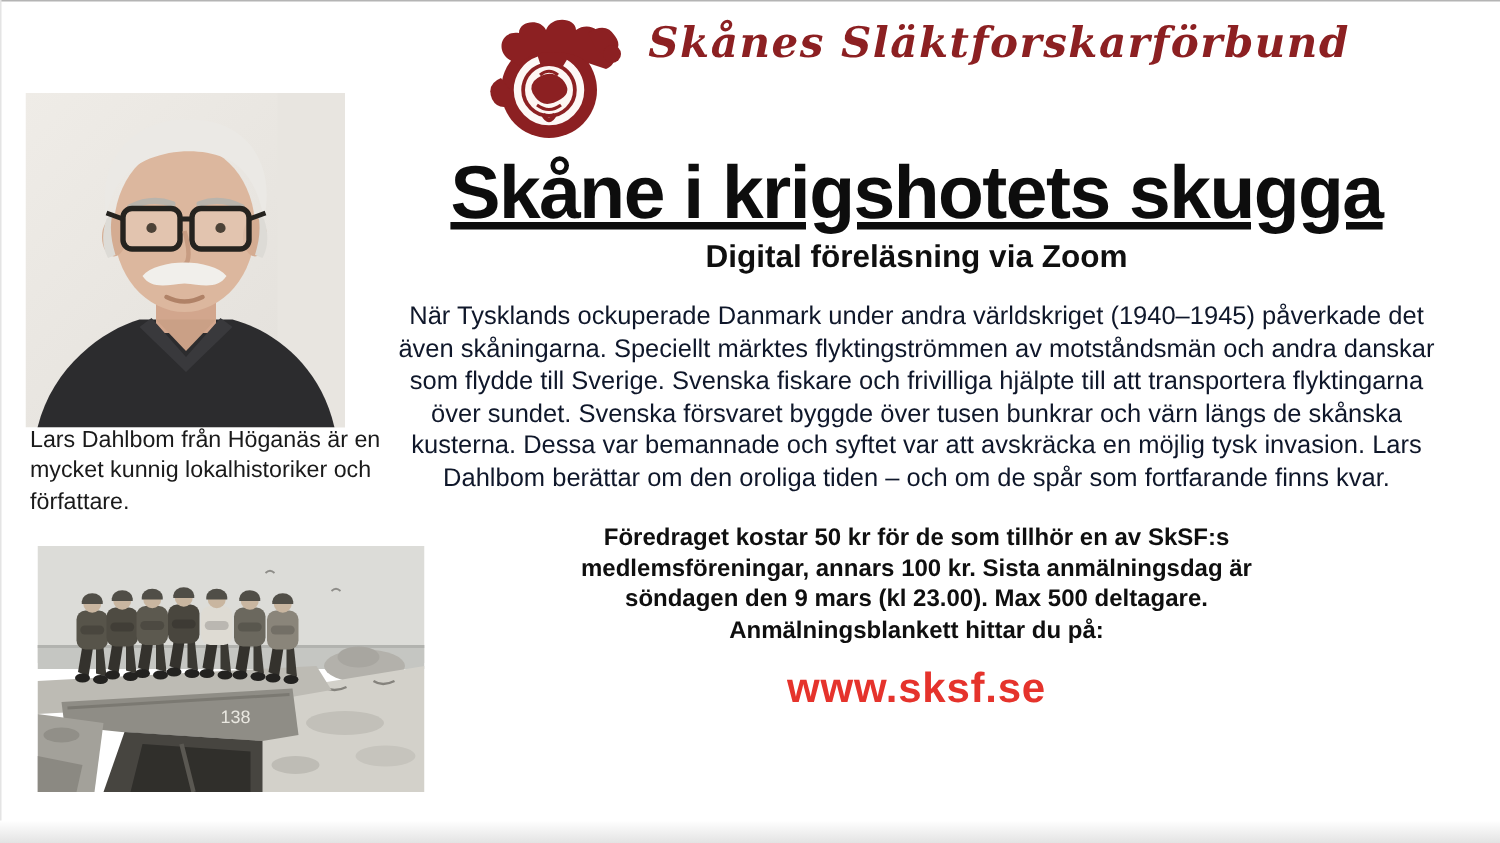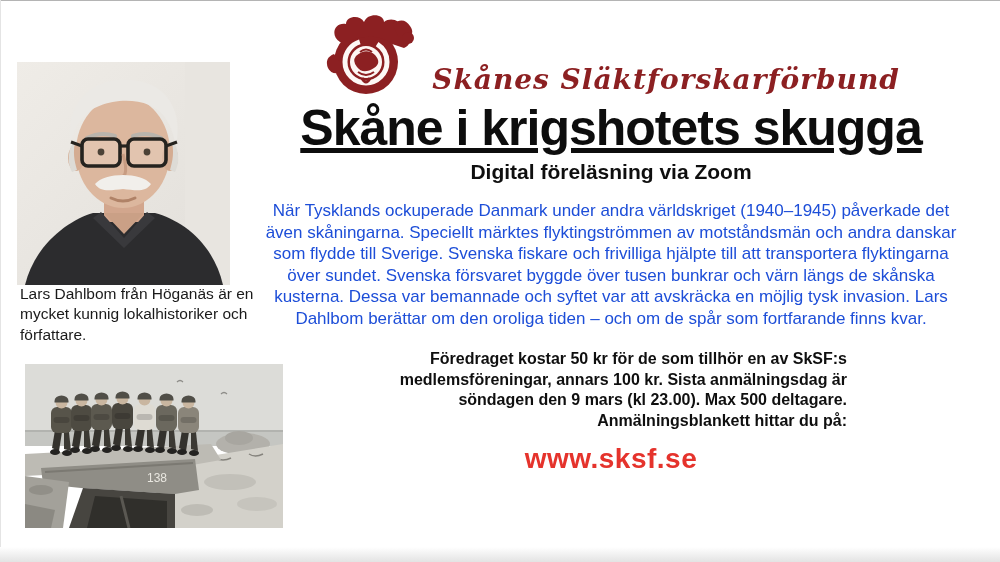--- a/index.html
+++ b/index.html
@@ -14,34 +14,34 @@
     background:linear-gradient(#ffffff, #e3e3e3); }
 
   
   .portrait { position:absolute; left:17px; top:62px; width:213px; height:223px; }
   .speaker-caption { position:absolute; left:20px; top:284px; width:252px;
     font-size:15.5px; line-height:1.32; color:#1a1a1a; }
   .bunker-photo { position:absolute; left:25px; top:364px; width:258px; height:164px; }
 
   
   .center-col { position:absolute; left:240px; top:12px; width:742px; text-align:center; }
-  .header-row { display:flex; align-items:flex-end; justify-content:center; gap:14px; height:84px; }
+  .header-row { display:flex; align-items:flex-start; justify-content:center; gap:14px; height:84px; }
   .logo { width:96px; height:82px; flex:0 0 auto; }
   .org-name {
     font-family:"DejaVu Serif", serif; font-style:italic; font-weight:bold;
     font-size:28px; color:#8c2022; letter-spacing:1px; white-space:nowrap;
   }
   .event-title {
     margin-top:2px; font-size:50px; font-weight:bold; color:#0d0d0d;
     letter-spacing:-1px; line-height:60px; white-space:nowrap;text-decoration:underline;
   }
   .event-when { margin-top:9px; font-size:21px; font-weight:bold; line-height:27px; color:#0f0f0f; }
   .event-format { font-size:21px; font-weight:bold; line-height:27px; color:#0f0f0f; }
-  .event-desc { margin:15px auto 0; width:700px; font-size:17px; line-height:21.5px; color:#1d4ed8; }
-  .event-reg { margin:20px auto 0; width:472px; font-size:16px; font-weight:bold; line-height:20.5px; color:#0f0f0f;text-align:right; }
+  .event-desc { margin:15px auto 0; width:700px; font-size:17px; line-height:21.5px; color:#0f172a; }
+  .event-reg { margin:20px auto 0; width:472px; font-size:16px; font-weight:bold; line-height:20.5px; color:#0f0f0f; }
   .event-site { margin-top:12px; font-size:28px; font-weight:bold; color:#e5332c; letter-spacing:.5px; }
 </style>
 </head>
 <body>
 
 <div class="top-line"></div>
 <div class="left-line"></div>
 
 <svg class="portrait" viewBox="0 0 213 223" aria-hidden="true">
   <defs>

